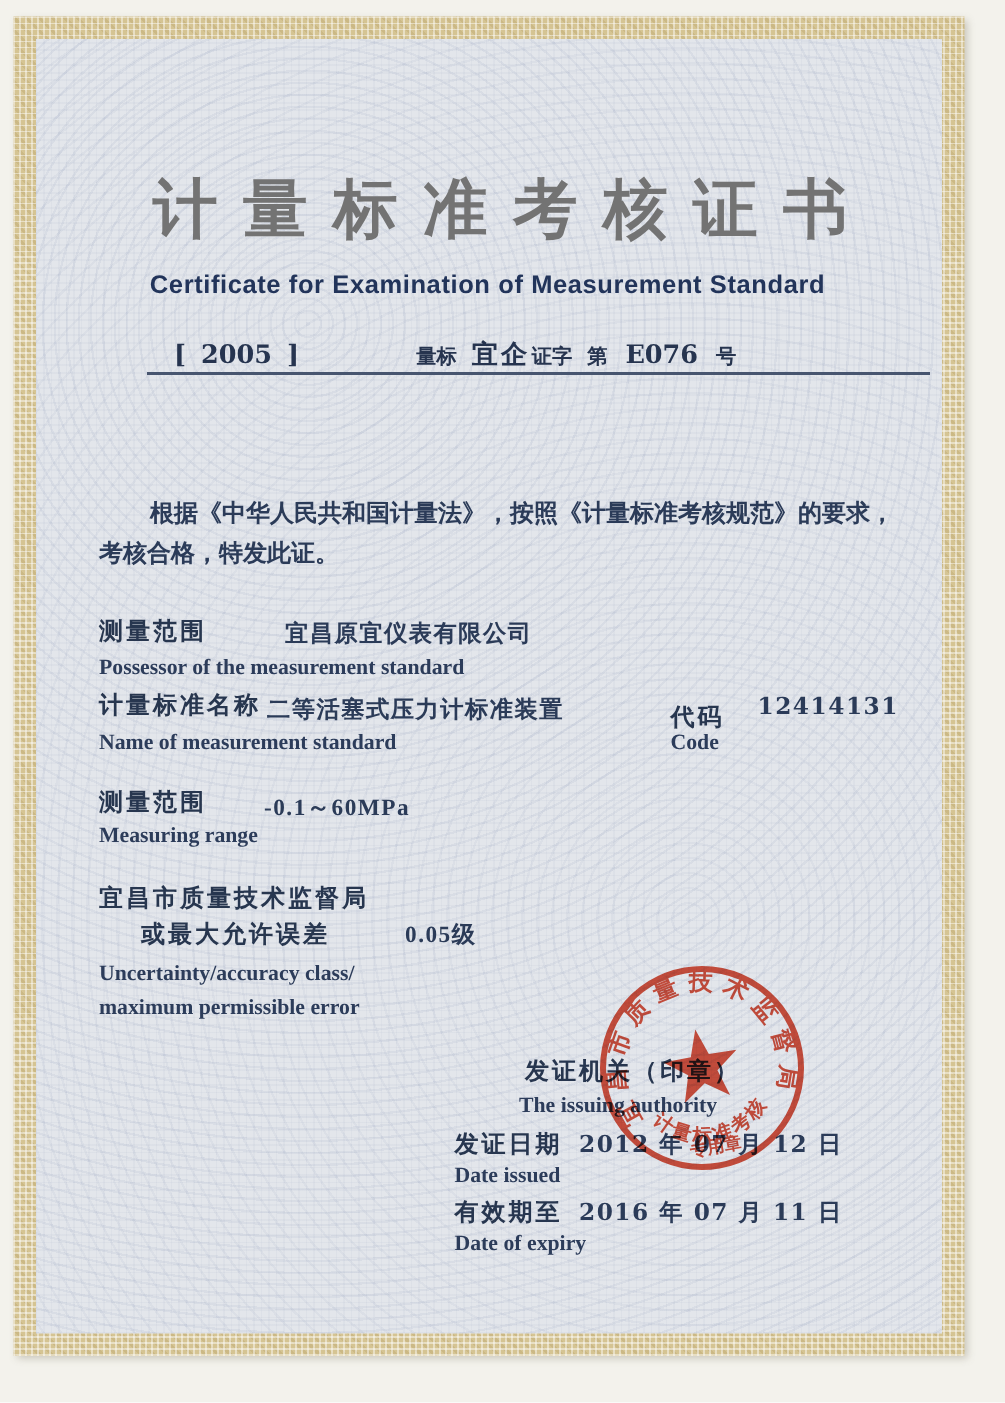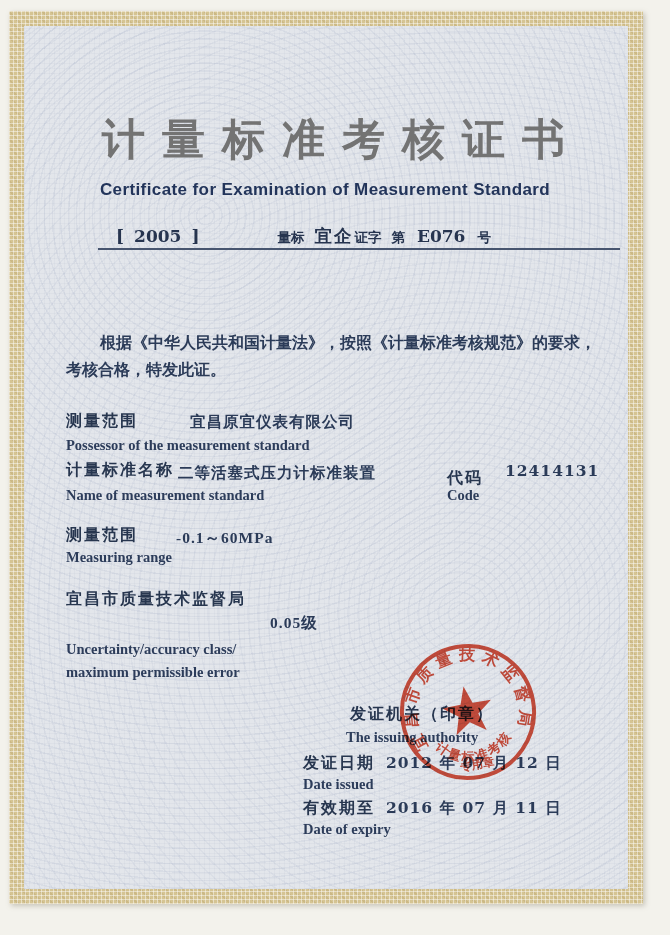--- a/index.html
+++ b/index.html
@@ -118,20 +118,21 @@
     <div class="lbl-cn" style="left:447px;top:468px;">代码</div>
     <div class="val" style="left:505px;top:461px;font-family:'DejaVu Serif',serif;">12414131</div>
     <div class="lbl-en" style="left:66px;top:487px;">Name of measurement standard</div>
     <div class="lbl-en" style="left:447px;top:487px;">Code</div>
 
     <div class="lbl-cn" style="left:66px;top:525px;">测量范围</div>
     <div class="val" style="left:176px;top:528px;">-0.1～60MPa</div>
     <div class="lbl-en" style="left:66px;top:549px;">Measuring range</div>
 
     <div class="lbl-cn" style="left:66px;top:589px;">宜昌市质量技术监督局</div>
+    <div class="lbl-cn" style="left:94px;top:613px;">或最大允许误差</div>
     <div class="val" style="left:270px;top:613px;">0.05级</div>
     <div class="lbl-en" style="left:66px;top:664px;">maximum permissible error</div>
     <div class="lbl-en" style="left:66px;top:641px;">Uncertainty/accuracy class/</div>
 
     <div class="lbl-cn" style="left:350px;top:704px;">发证机关（印章）</div>
     <div class="lbl-en" style="left:346px;top:729px;">The issuing authority</div>
 
     <div class="lbl-cn" style="left:303px;top:753px;">发证日期</div>
     <div class="val" style="left:386px;top:753px;font-family:'DejaVu Serif',serif;">2012 年 07 月 12 日</div>
     <div class="lbl-en" style="left:303px;top:776px;">Date issued</div>

